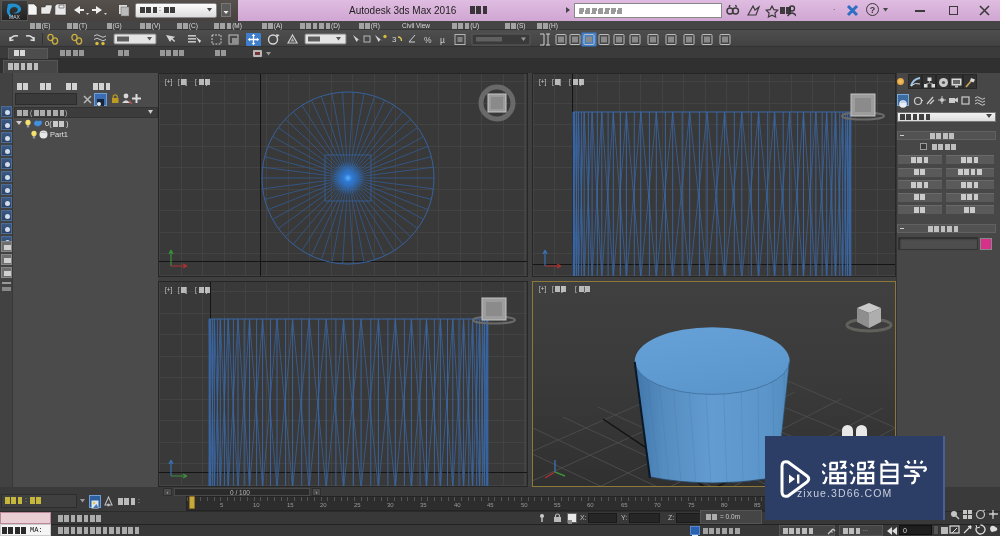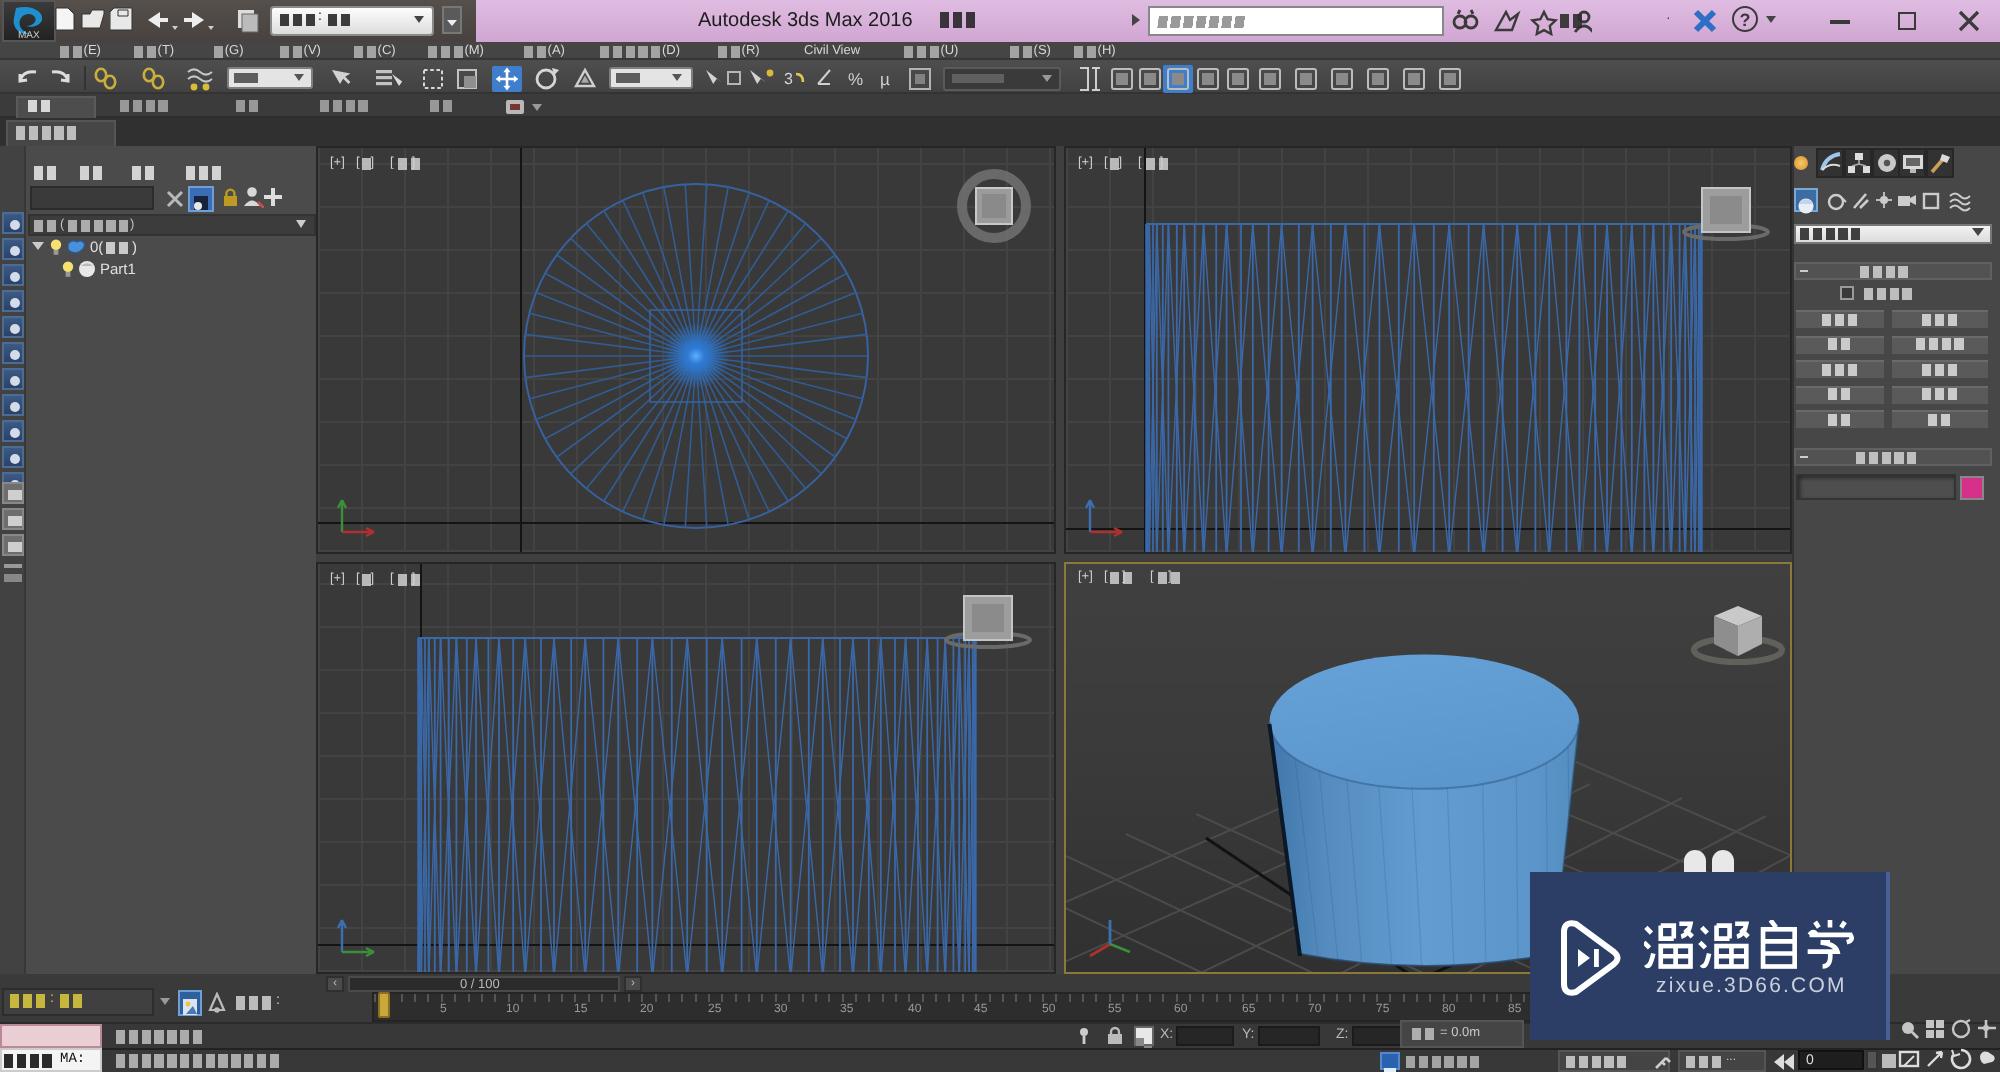--- a/index.html
+++ b/index.html
@@ -942,13 +942,13 @@
         <g transform="translate(62,0)" stroke="#fff" stroke-width="2.5" fill="none">
           <path d="M6 0 l3 4"></path>
           <rect x="2" y="5" width="17" height="20"></rect>
           <path d="M2 11.5 h17 M2 18 h17"></path>
         </g>
         <g transform="translate(88,0)" stroke="#fff" stroke-width="2.5" fill="none">
           <path d="M4 1 l2 3 M12 0 v4 M20 1 l-2 3 M1 8 q2-3 4 0 M1 8 h22 q2 3-2 4 M12 12 h-5 q8 1 9 5 h-16 M12 17 q1 8-4 8"></path>
         </g>
       </g>
     </svg>
-<div class="txt" style="left:828px;top:487px;font-size:10.5px;color:#c9cfdc;letter-spacing:1.1px">zixue.3D66.COM</div>
+<div class="txt" style="left:797px;top:487px;font-size:10.5px;color:#c9cfdc;letter-spacing:1.1px">zixue.3D66.COM</div>
 </div>
 </body></html>

